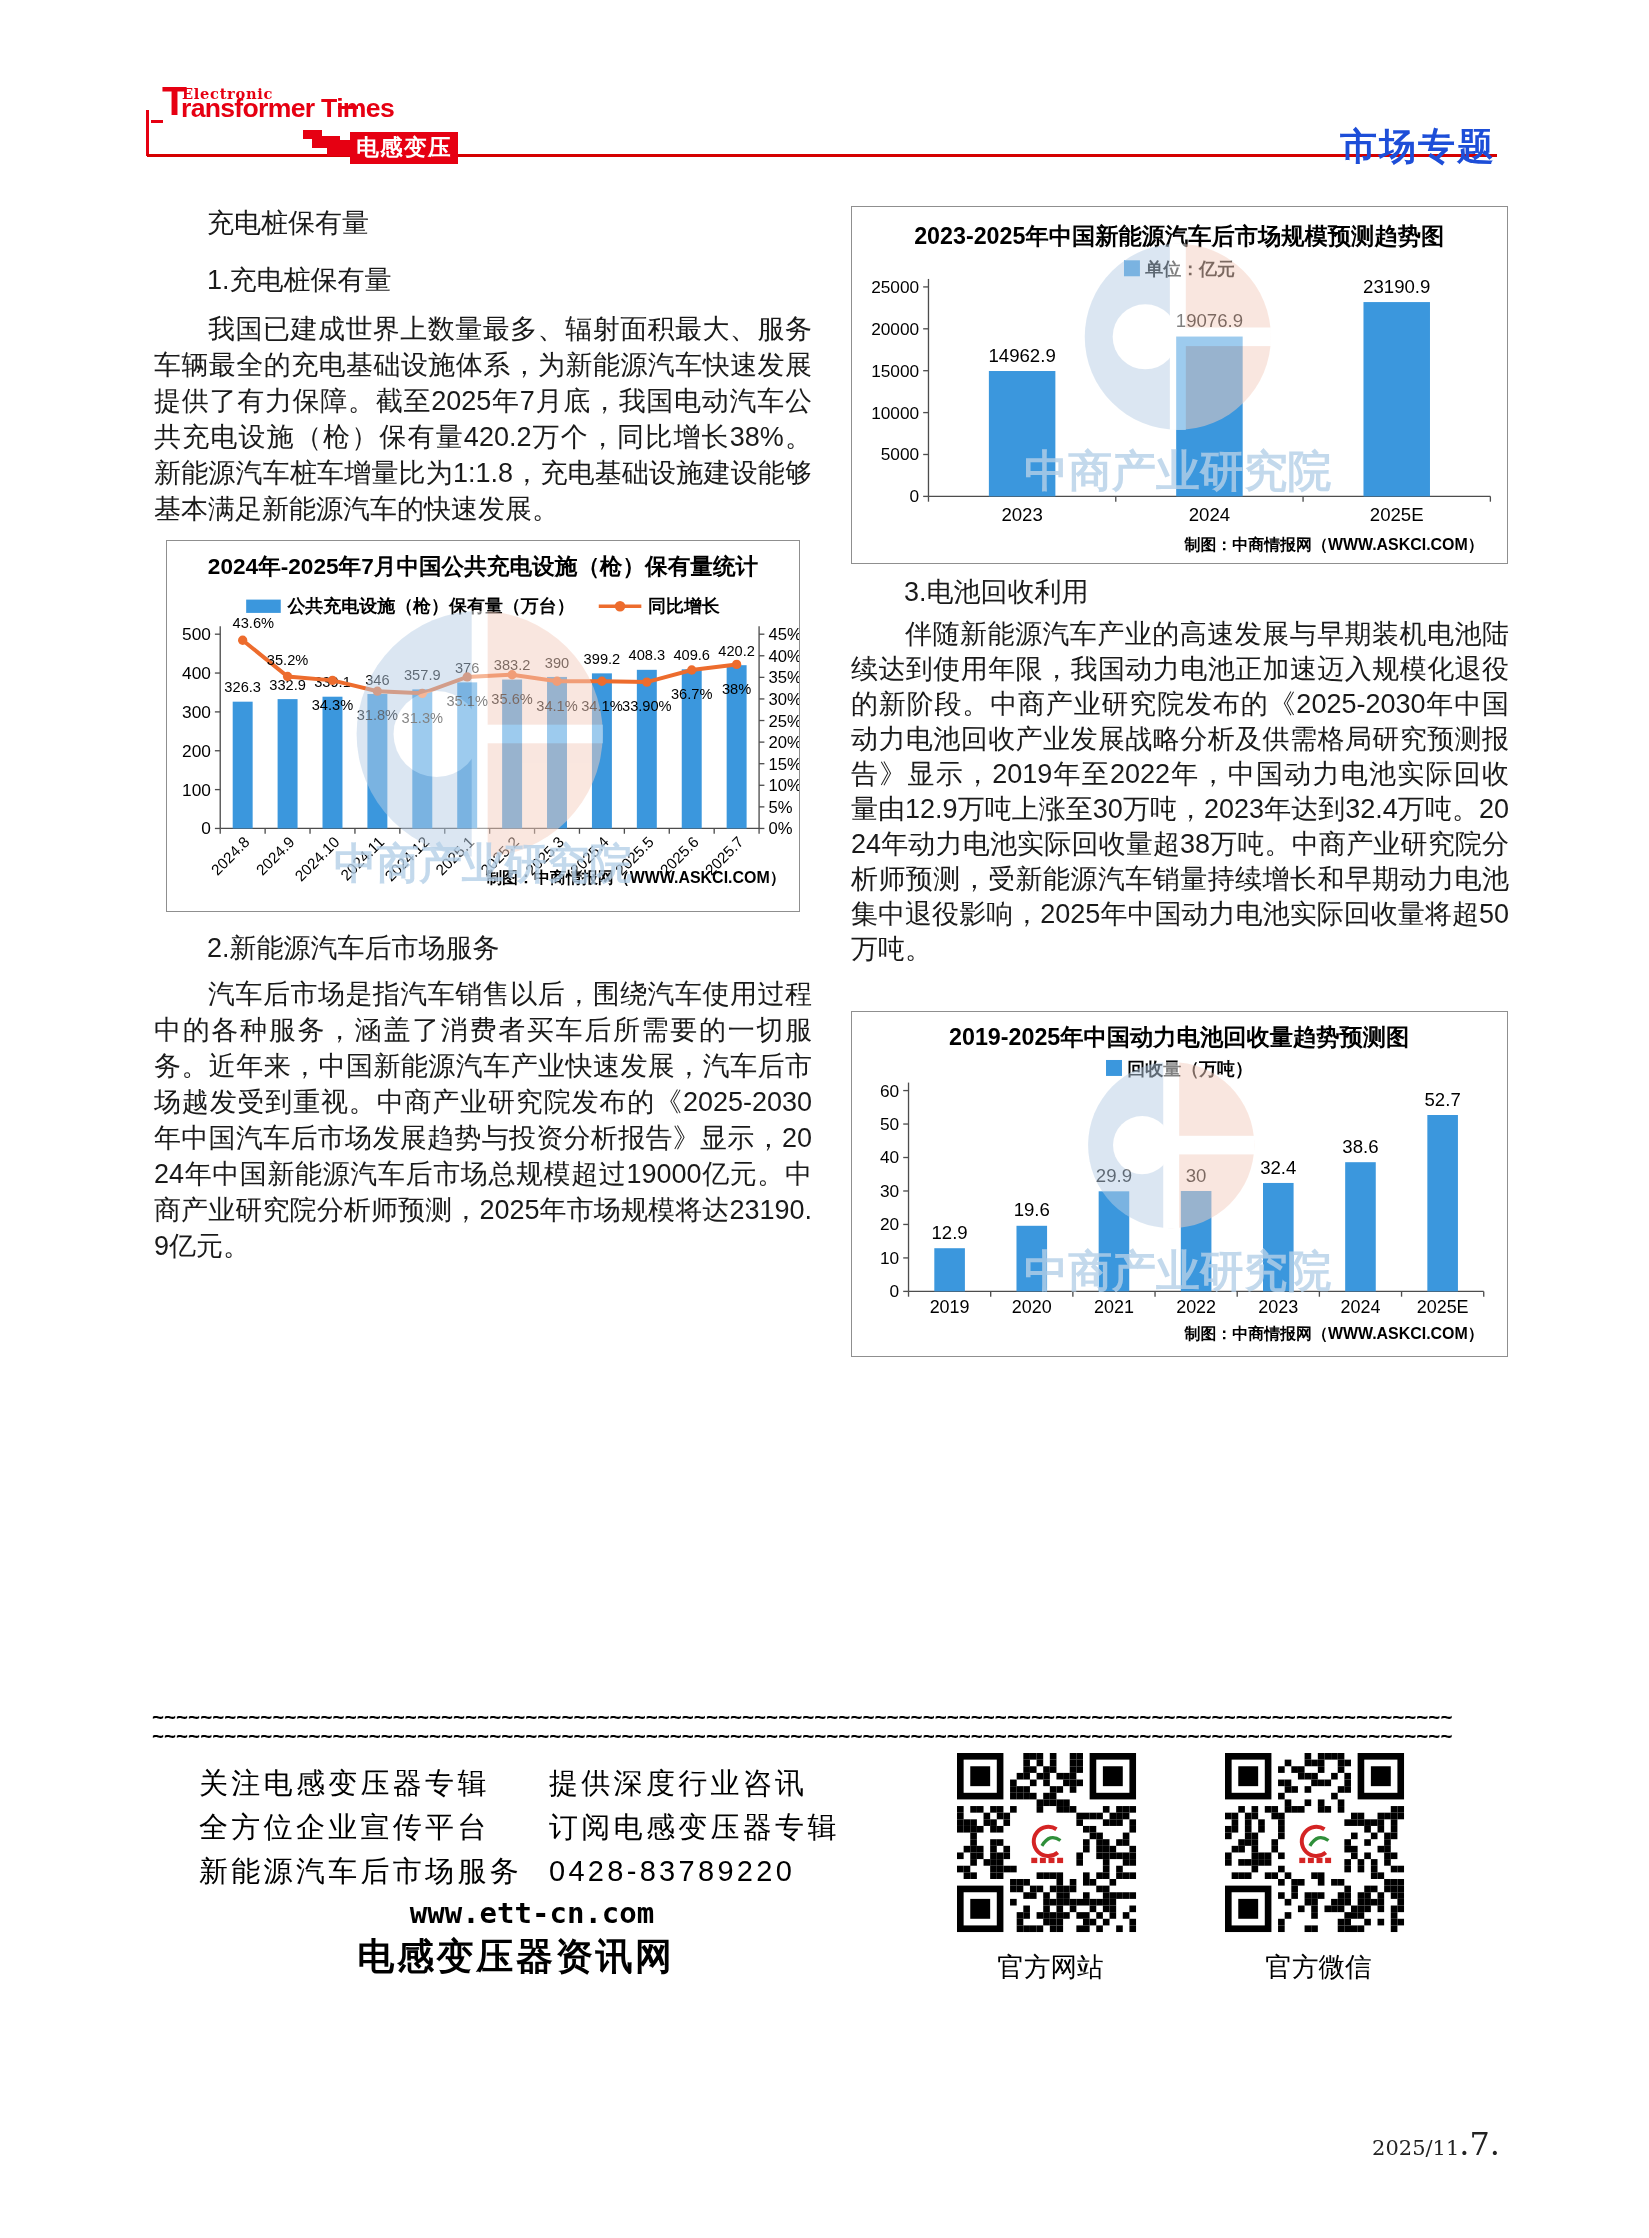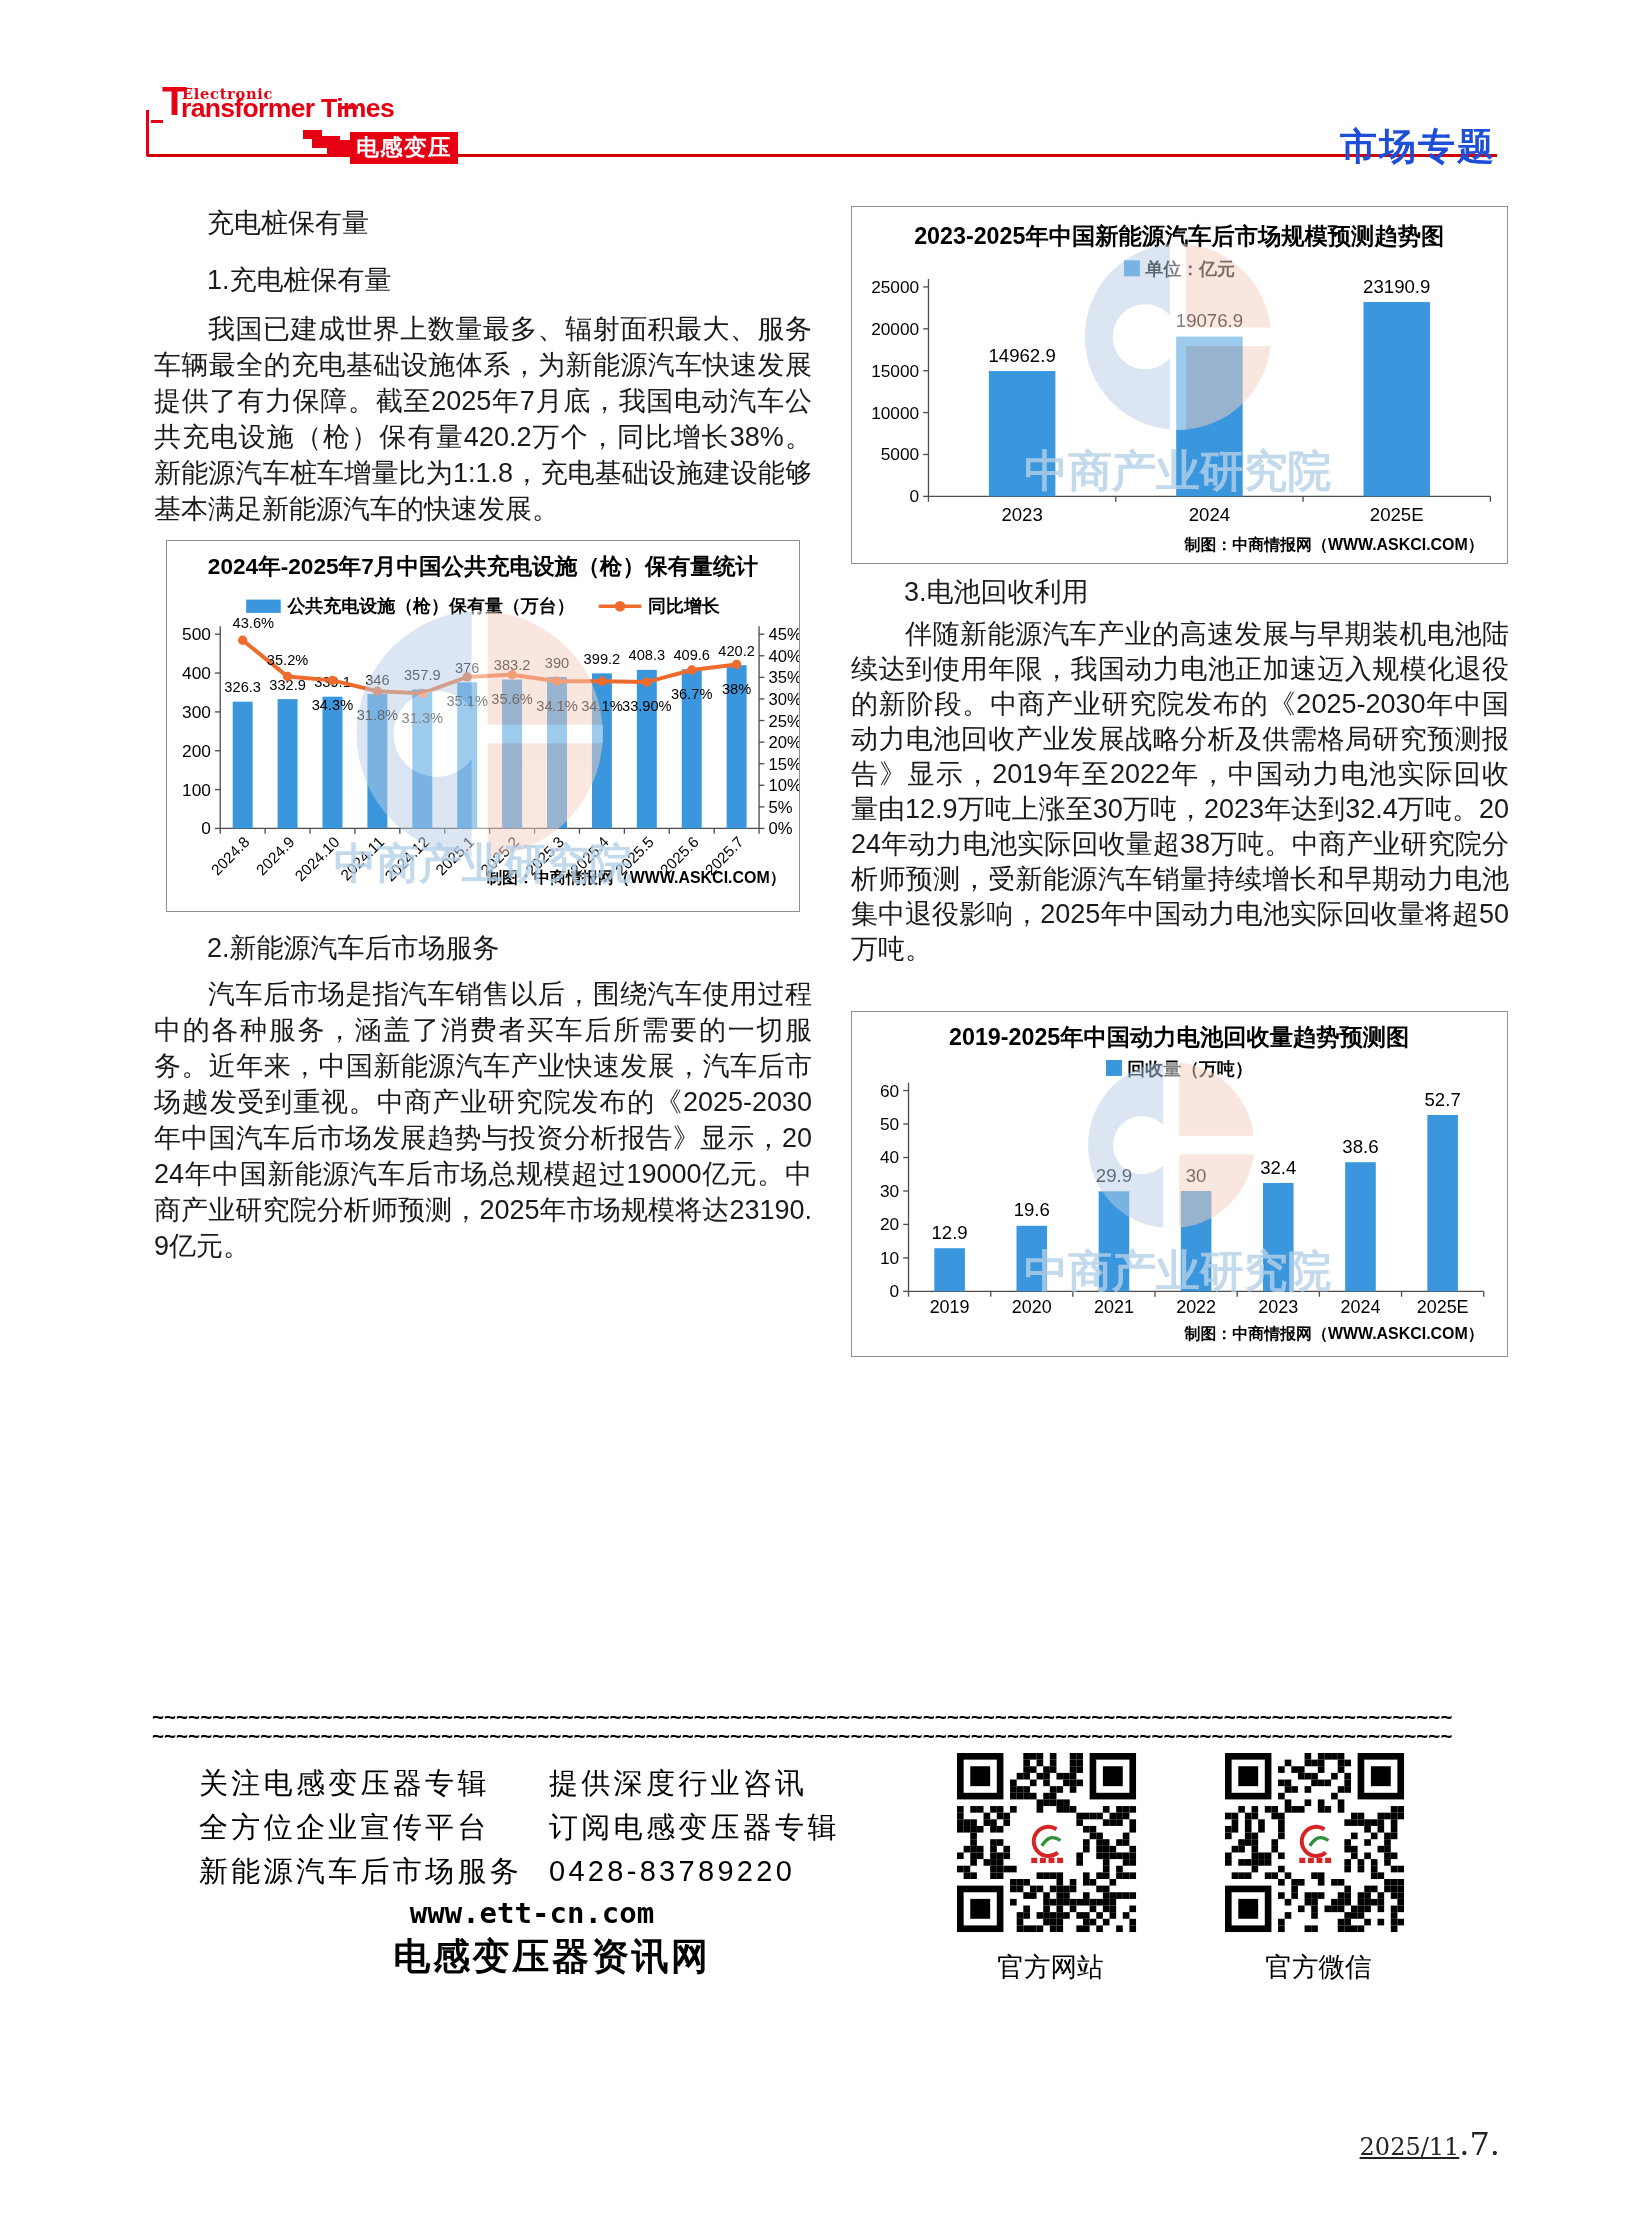--- a/index.html
+++ b/index.html
@@ -31,25 +31,25 @@
   
   .chartbox{position:absolute;background:#fff;border:0.7px solid #8f8f8f;}
   svg text{font-family:"Liberation Sans",sans-serif;}
 
   
   .tilde{position:absolute;left:152px;width:1353px;height:20px;overflow:hidden;white-space:nowrap;
          font-family:"DejaVu Sans Mono",monospace;font-weight:bold;font-size:20px;line-height:20px;color:#000;}
   .promo{position:absolute;font-size:29px;line-height:44px;letter-spacing:3.3px;color:#000;}
   .weburl{position:absolute;left:369px;top:1896px;width:326px;text-align:center;
           font-family:"DejaVu Sans Mono",monospace;font-weight:bold;font-size:29px;color:#000;}
-  .sitename{position:absolute;left:376px;top:1932px;width:352px;text-align:center;
+  .sitename{position:absolute;left:340px;top:1932px;width:352px;text-align:center;
           font-size:37px;font-weight:bold;letter-spacing:2.7px;color:#000;}
   .qrlabel{position:absolute;top:1949px;width:187px;text-align:center;font-size:26.6px;color:#000;}
   .pagedate{position:absolute;right:150px;top:2125px;font-family:"DejaVu Serif",serif;color:#222;}
-  .pagedate .sm{font-size:24px;text-decoration:underline;}
+  .pagedate .sm{font-size:21px;}
   .pagedate .lg{font-size:32px;}
 </style>
 </head>
 <body>
 
 <div class="page">
 
   <div>
     <div class="dash" style="left:151px;top:120px;width:12px;"></div>
     <div class="logo-t">T</div>

